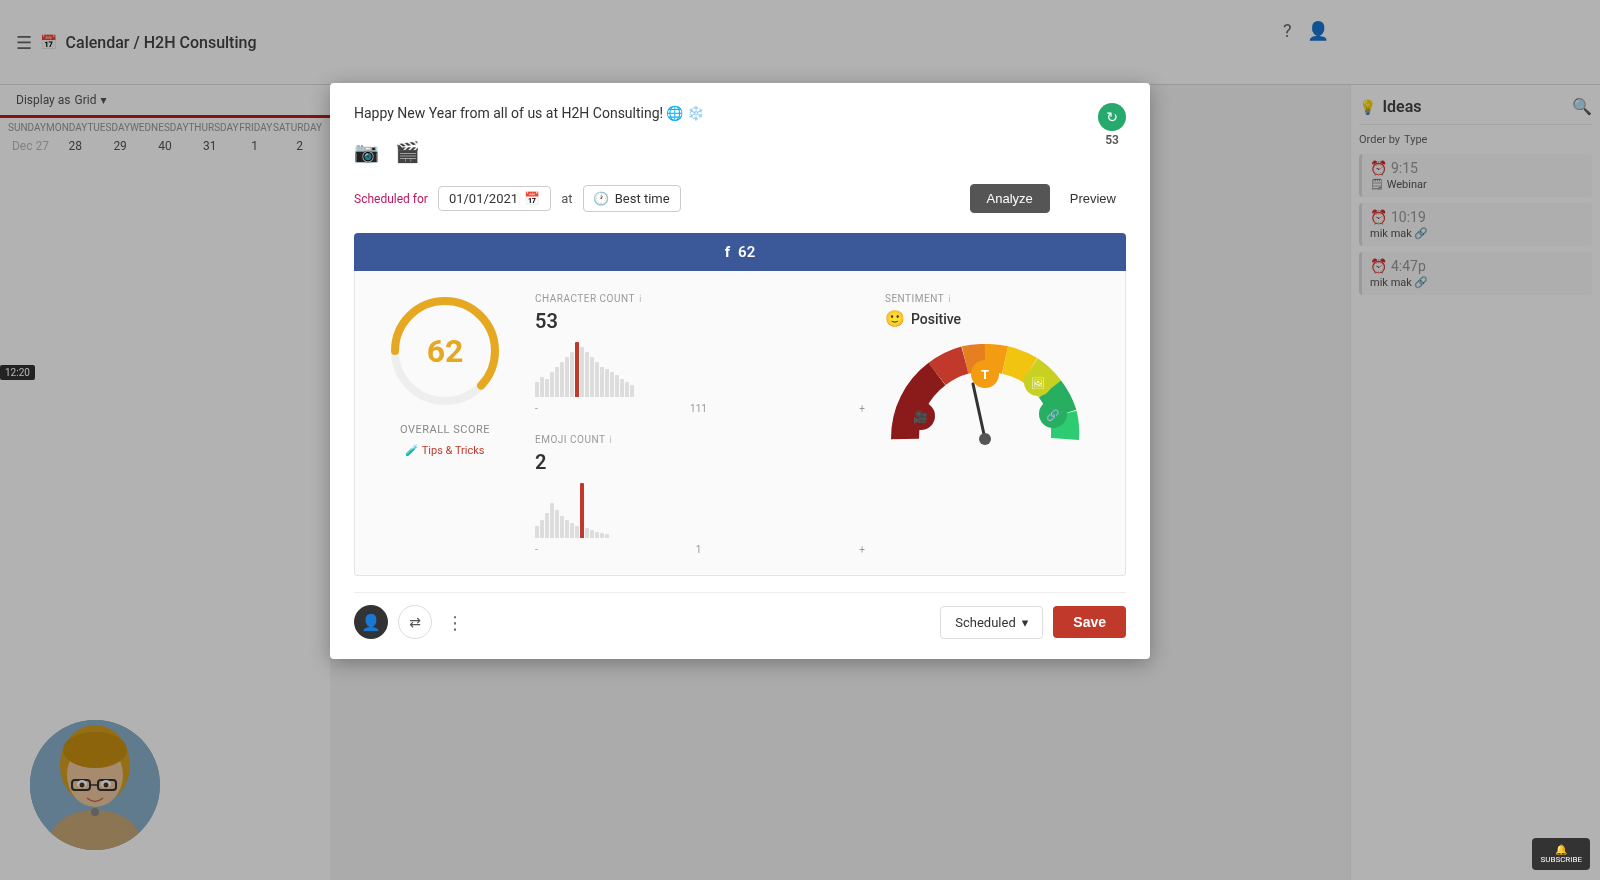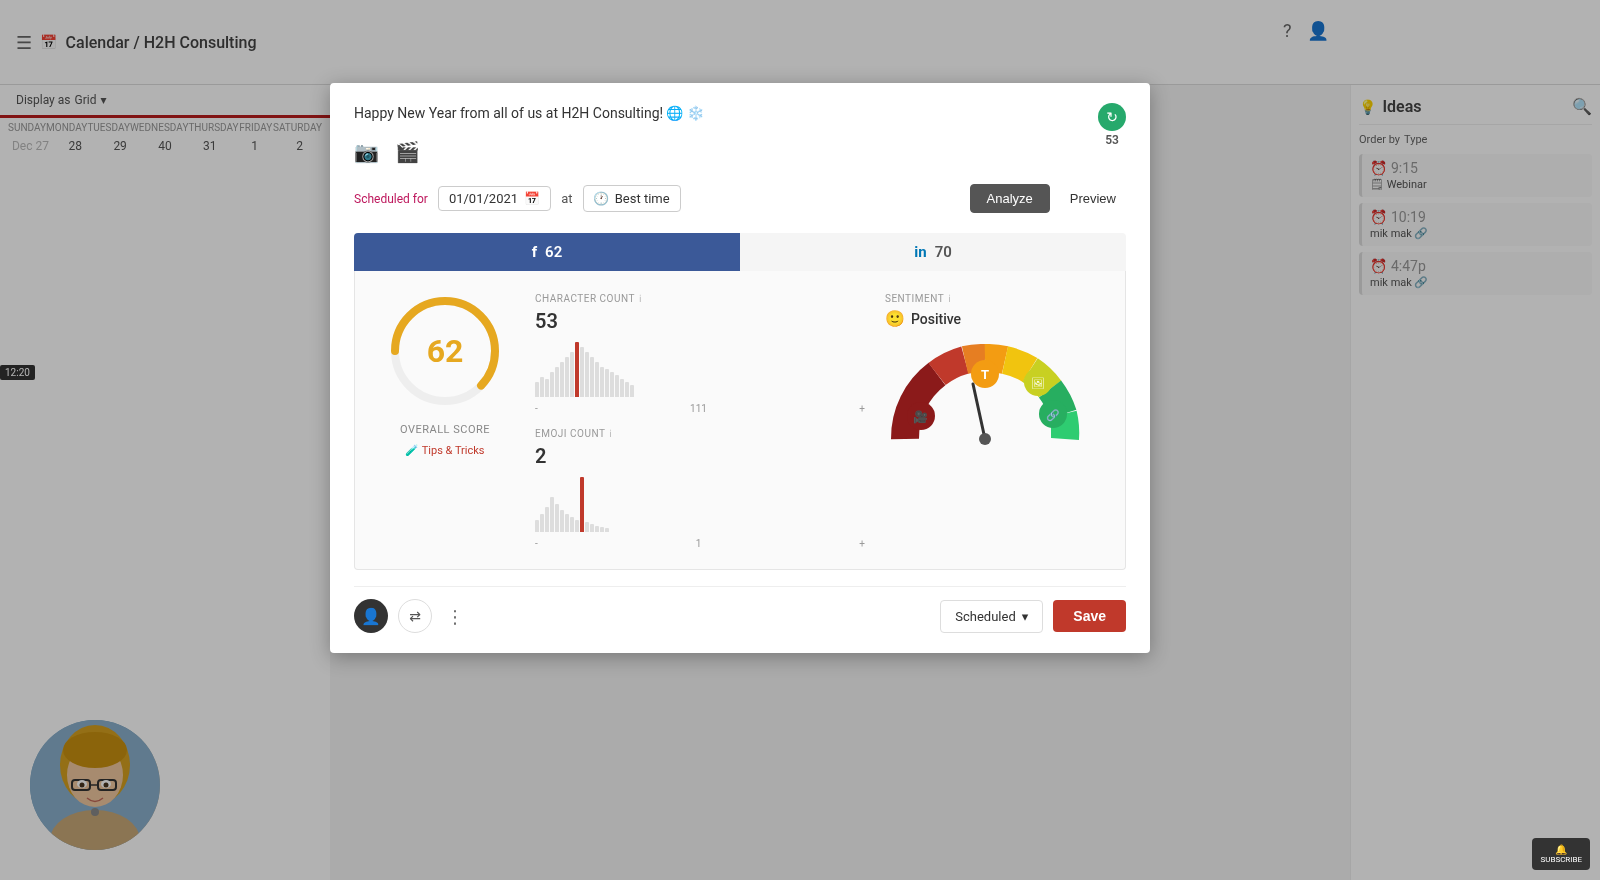--- a/index.html
+++ b/index.html
@@ -418,21 +418,21 @@
       display: flex;
       align-items: center;
       gap: 4px;
     }
 
     
     .metrics-col {
       flex: 1;
       display: flex;
       flex-direction: column;
-      gap: 12px;
+      gap: 18px;
     }
 
     .metric-section {
       display: flex;
       flex-direction: column;
       gap: 4px;
     }
 
     .metric-header {
       display: flex;
@@ -773,24 +773,20 @@
       <span>Best time</span>
     </div>
     <button class="analyze-btn active">Analyze</button>
     <button class="preview-btn">Preview</button>
   </div>
 
   <div class="score-tabs">
     <div class="score-tab facebook">
       <span style="font-weight:700;">f</span>
       <span>62</span>
-    </div>
-    <div class="score-tab linkedin">
-      <span style="font-weight:700;color:#0077b5;">in</span>
-      <span>70</span>
     </div>
   </div>
 
   <div class="analysis-panel">
 
     <div class="score-circle-wrap">
       <div class="score-circle">
         <svg width="120" height="120" viewBox="0 0 120 120">
 
           <circle cx="60" cy="60" r="50" fill="none" stroke="#eeeeee" stroke-width="8"></circle>

